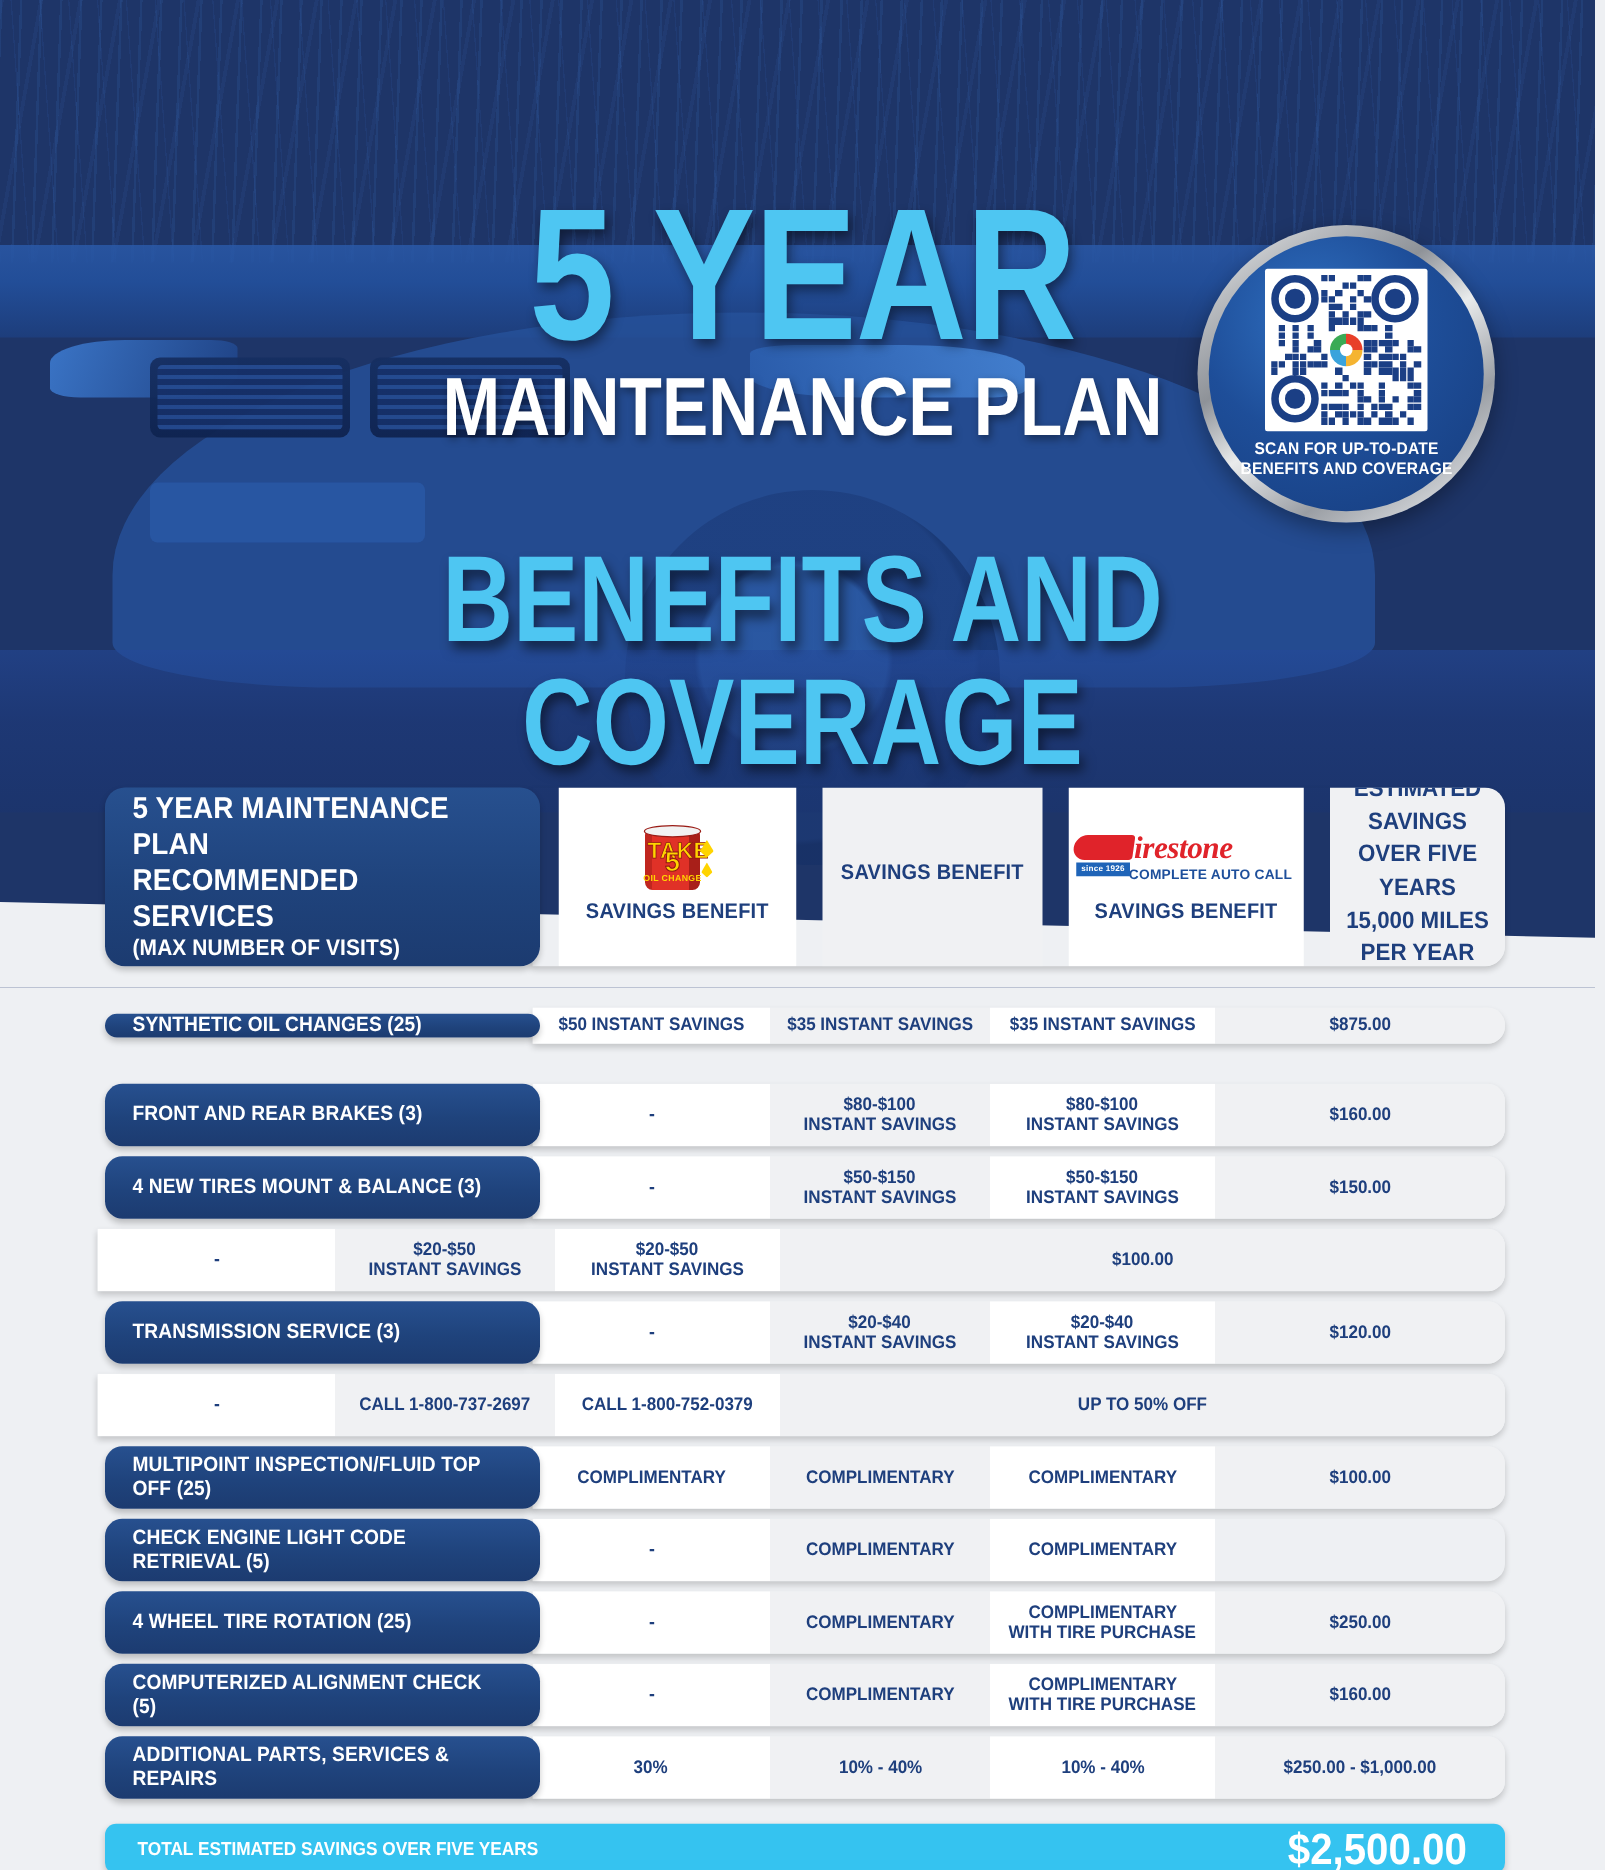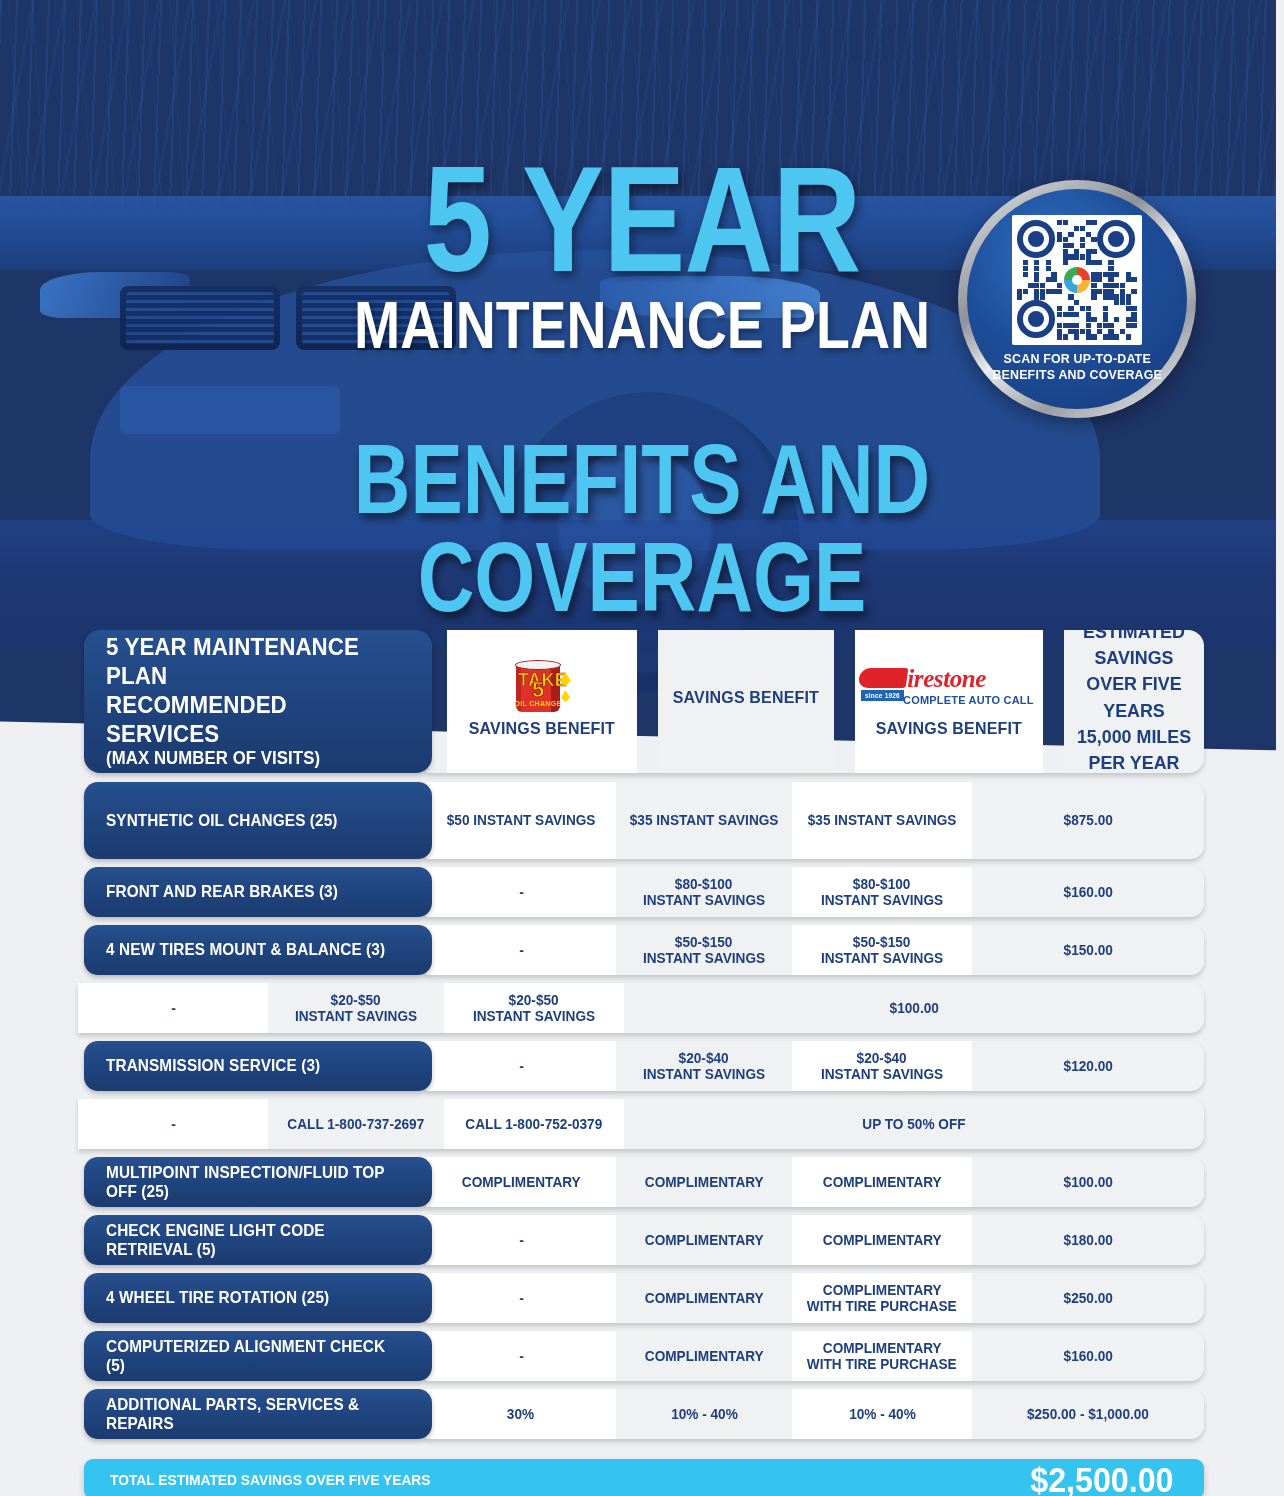--- a/index.html
+++ b/index.html
@@ -187,21 +187,21 @@
   .c2{flex:0 0 176px;background:#f0f1f3;}
   .c3{flex:0 0 180px;background:#ffffff;}
   .c4{flex:1;background:#f0f1f3;}
 
   .head .cells{border-radius:0 16px 16px 0;}
   .head .c{justify-content:center;padding-bottom:14px;margin-left:21px;}
   .head .c .bl{font-size:17px;font-weight:800;letter-spacing:.2px;}
   .head .c4 .est{font-size:19px;font-weight:800;line-height:1.38;}
 
   .head{height:143px;margin-bottom:9px;}
-  .r-tall{height:77px;}
+  .r-tall{height:77px;align-items:center;}
   .r-std{height:50px;}
 
   .dash{font-size:15px;}
 
   
   .logo-box{height:58px;display:flex;align-items:center;justify-content:center;margin-bottom:4px;}
 
   
   .take5{position:relative;width:64px;height:56px;}
   .t5can{
@@ -655,23 +655,20 @@
         <div class="cells">
           <div class="c c1">
             <span class="dash">-</span>
           </div>
           <div class="c c2">
             <span>COMPLIMENTARY</span>
           </div>
           <div class="c c3">
             <span>COMPLIMENTARY</span>
           </div>
-          <div class="c c4">
-            <span>$180.00</span>
-          </div>
         </div>
       </div>
       <div class="row r-std">
         <div class="cell-label">
           <div class="lbl">4 WHEEL TIRE ROTATION (25)</div>
         </div>
         <div class="cells">
           <div class="c c1">
             <span class="dash">-</span>
           </div>

